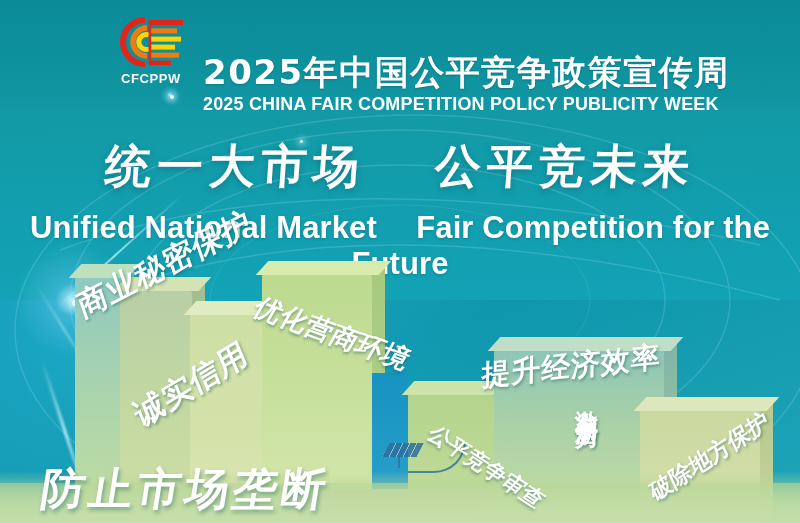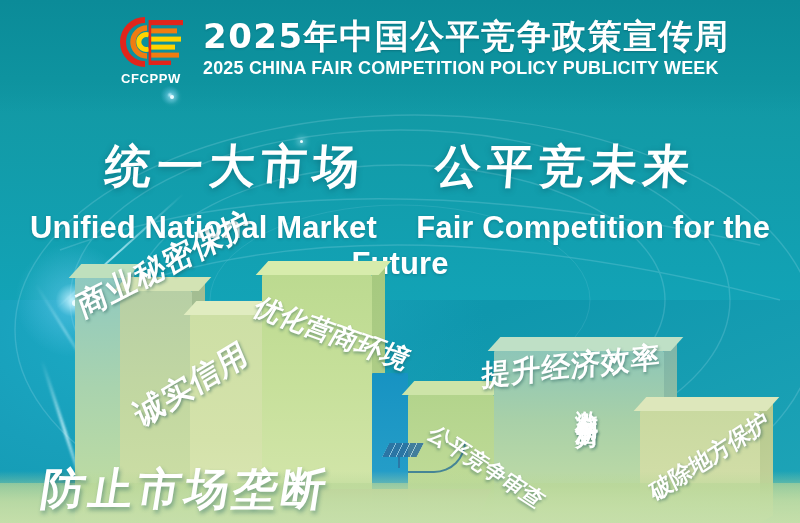--- a/index.html
+++ b/index.html
@@ -67,21 +67,21 @@
     position:absolute; left: 113px; top: 16px;
     display:flex; align-items:flex-start; gap: 14px;
   }
   .logo-block { width: 76px; display:flex; flex-direction:column; align-items:center; }
   .logo-mark { width: 72px; height: 52px; }
   .logo-text {
     color:#ffffff; font-size: 13px; font-weight: 700;
     letter-spacing: .6px; margin-top: 3px;
     font-family:"Liberation Sans", sans-serif;
   }
-  .title-block { padding-top: 1px; }
+  .title-block { padding-top: 1px; margin-top: 36px; }
   .title-cn {
     color:#ffffff; font-size: 34px; font-weight: 700; line-height: 1.12;
     letter-spacing: 1.5px;
     font-family:"DejaVu Sans","Liberation Sans", sans-serif;
     text-shadow: 0 1px 2px rgba(0,40,50,.25);
     white-space: nowrap;
   }
   .title-en {
     color:#ffffff; font-size: 18.5px; font-weight: 700; line-height: 1.2;
     letter-spacing: .2px; margin-top: 2px; white-space: nowrap;

